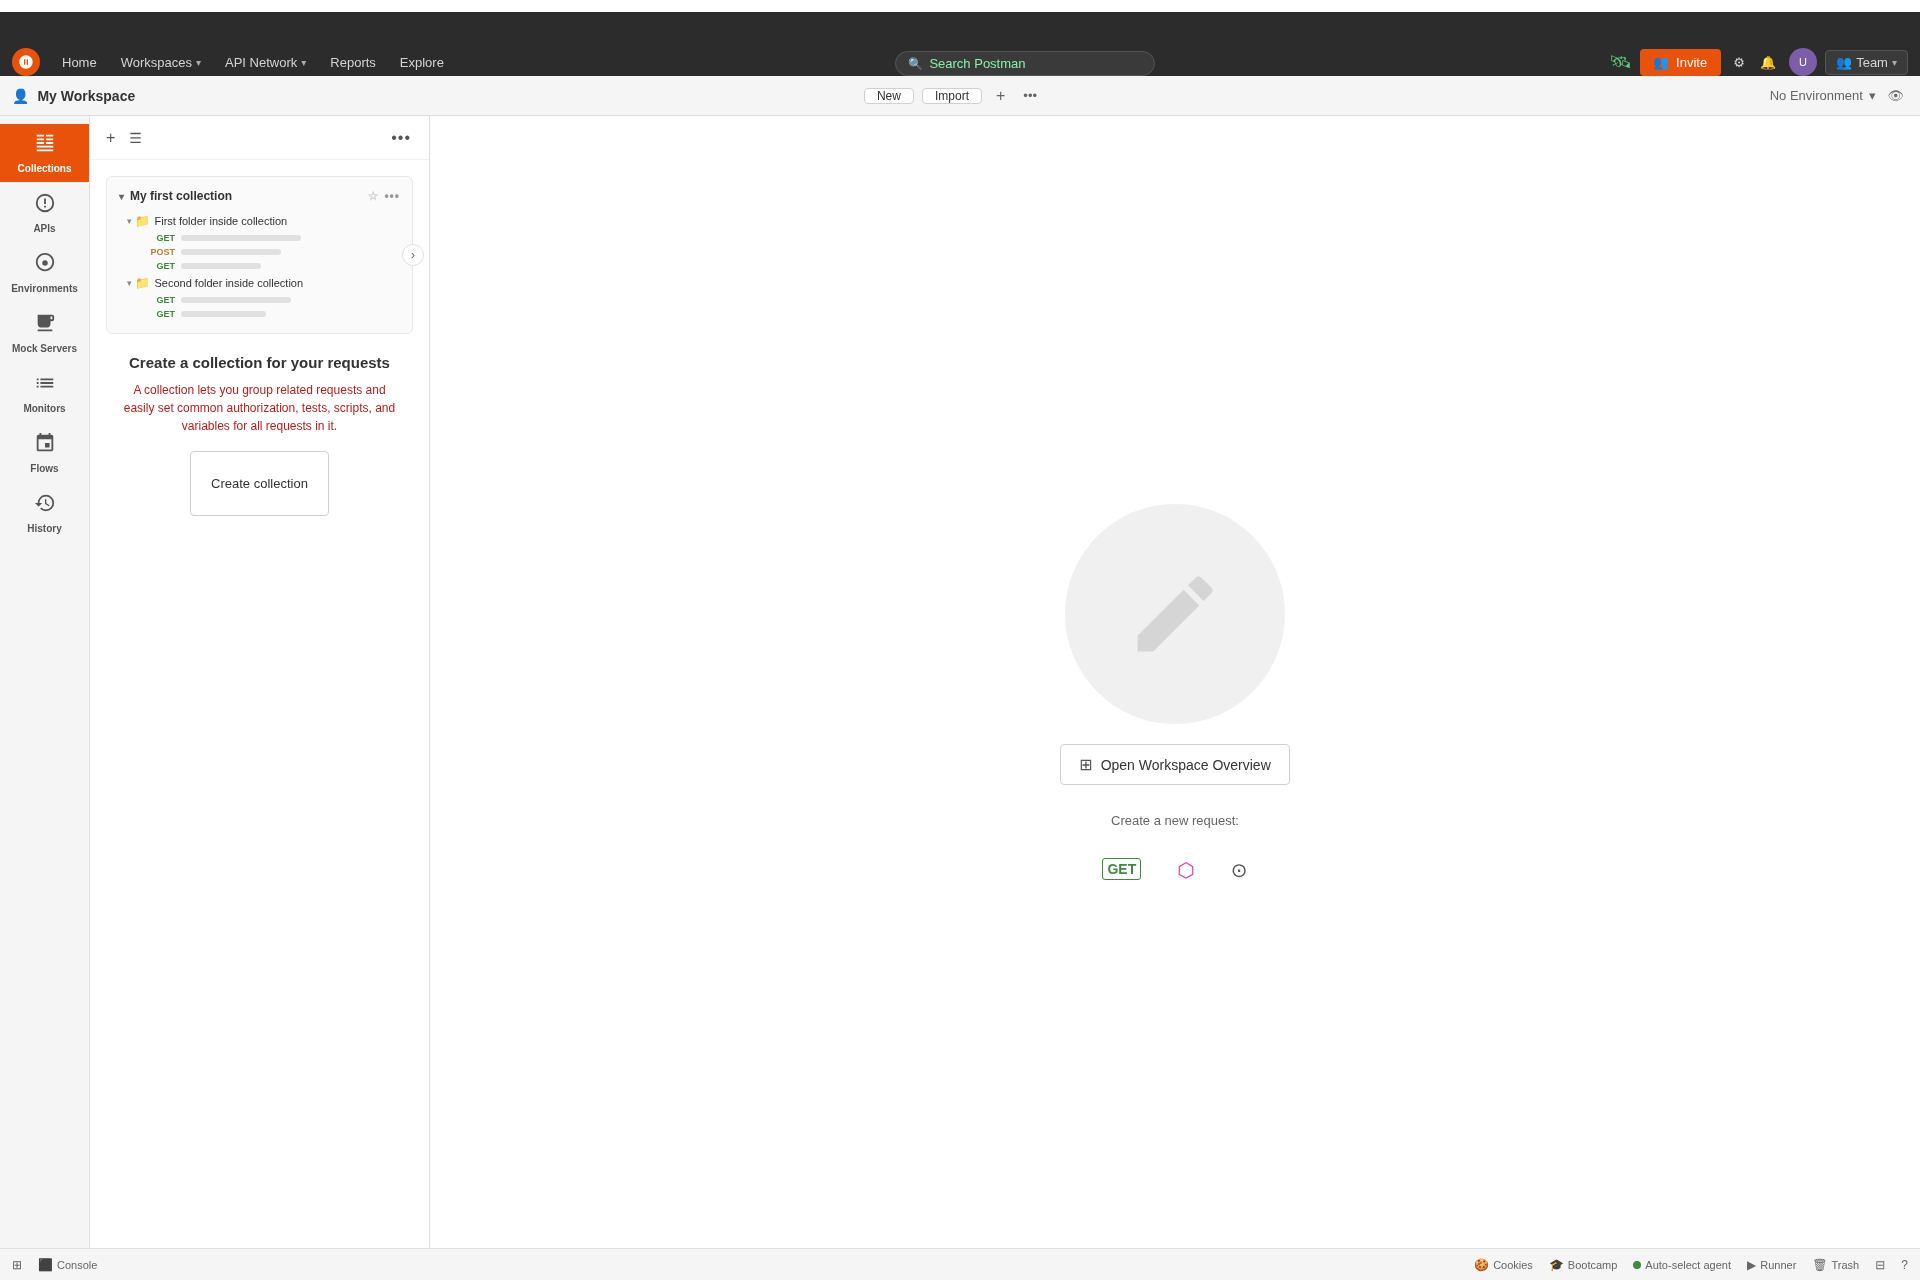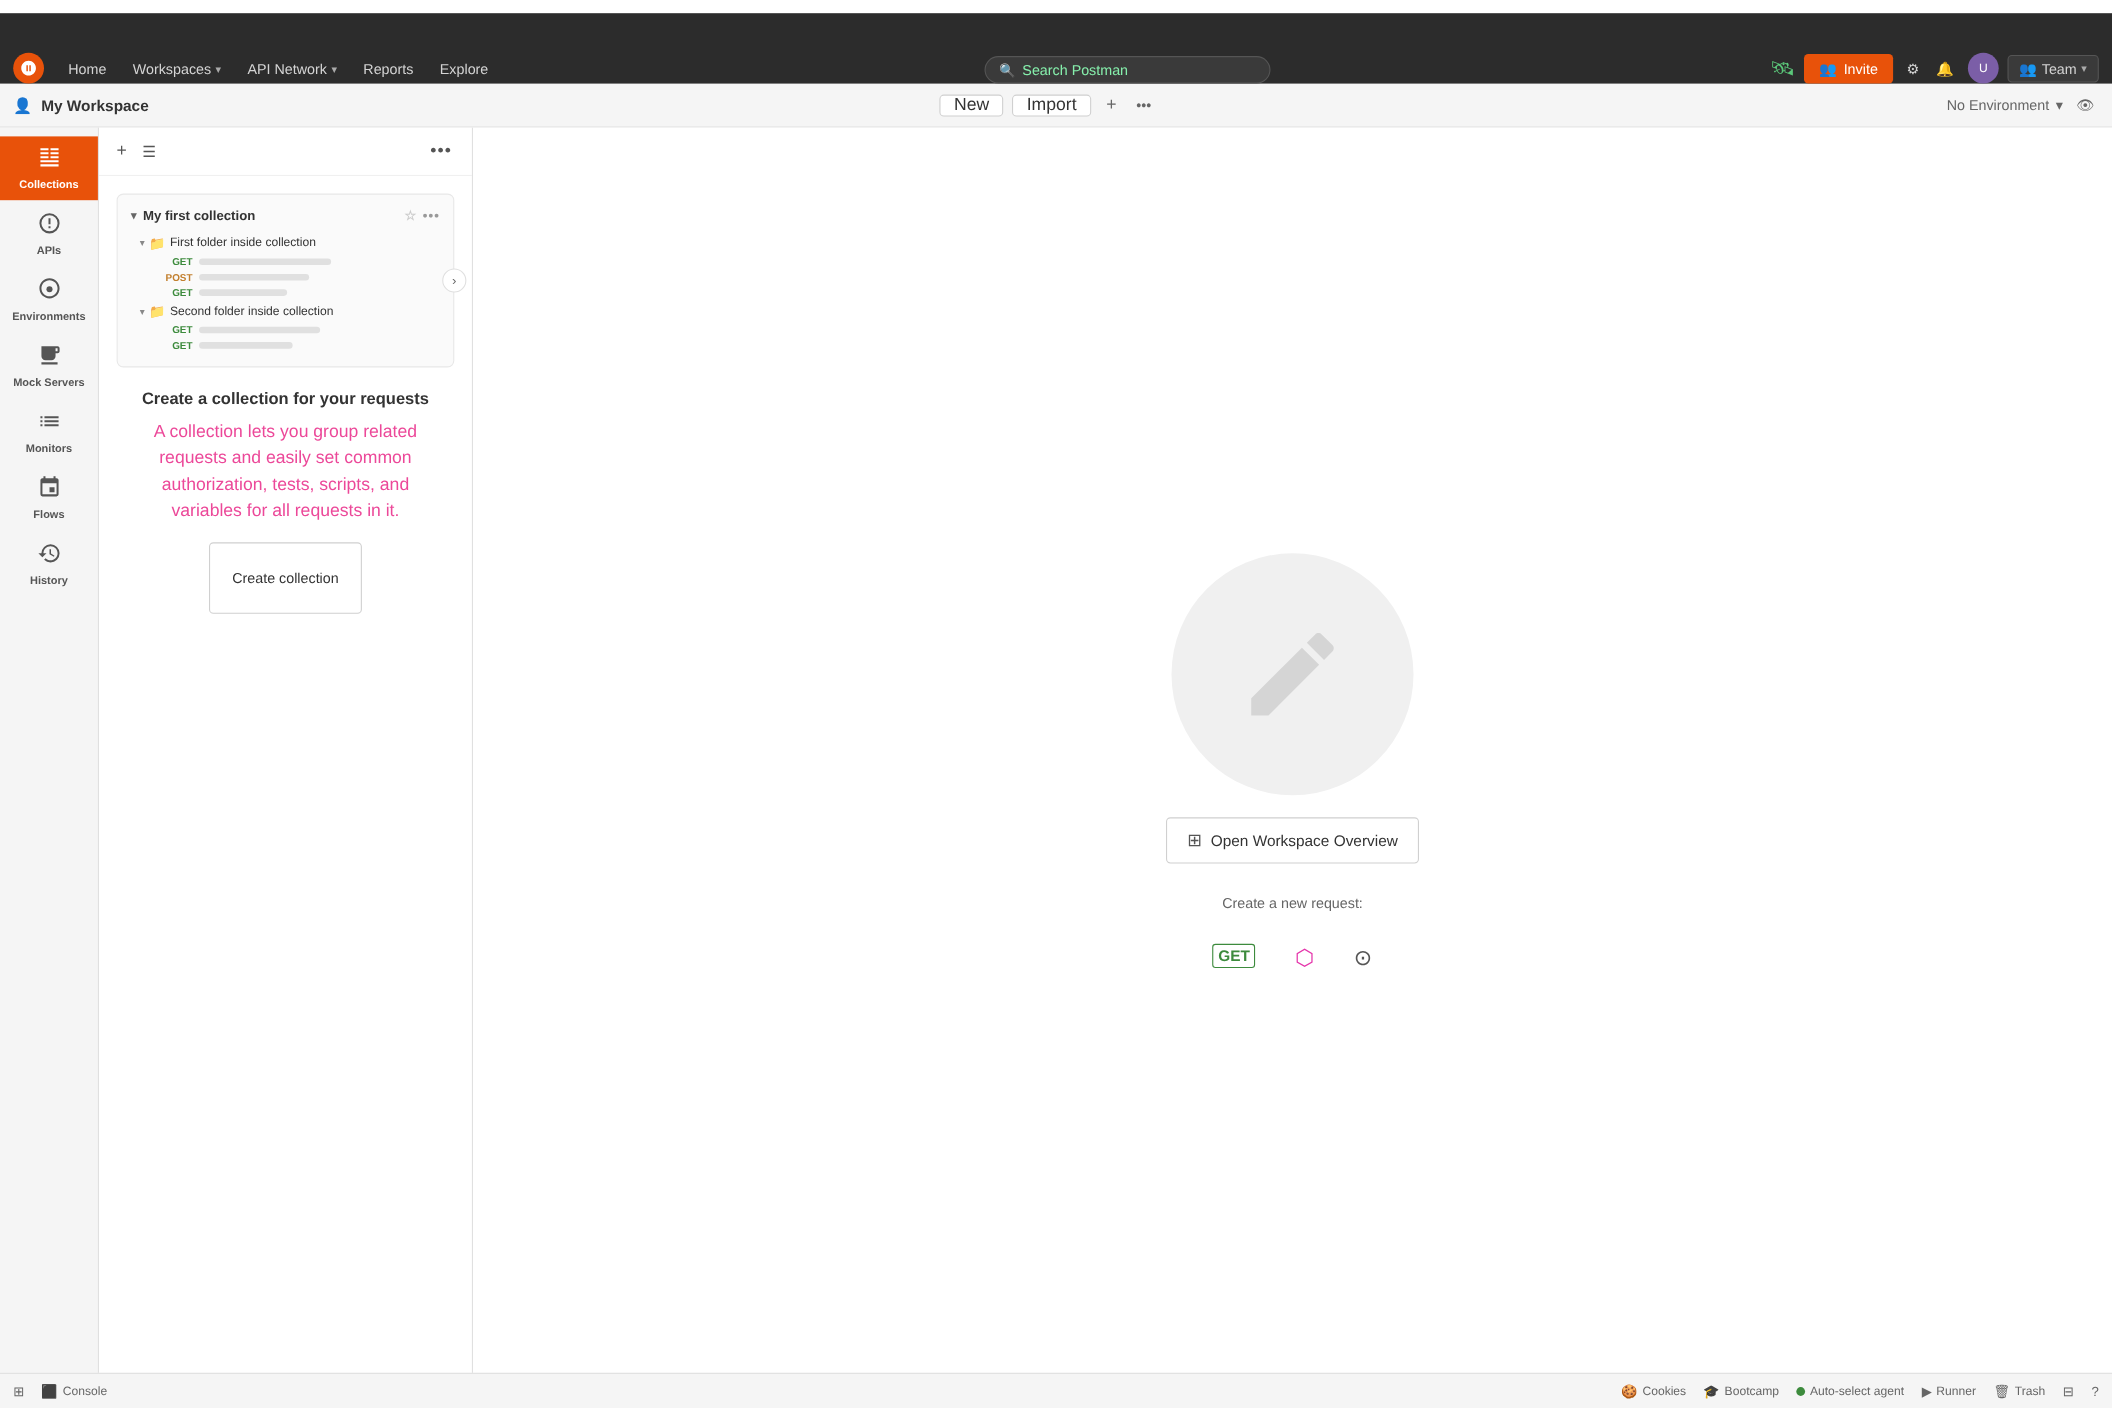--- a/index.html
+++ b/index.html
@@ -31,21 +31,21 @@
     .nav-satellite { color: #5bc87a; font-size: 18px; cursor: pointer; }
 
     
     .workspace-bar {
       display: flex; align-items: center; height: 40px;
       background: #f5f5f5; border-bottom: 1px solid #e0e0e0;
       padding: 0 12px; gap: 8px;
     }
     .workspace-icon { color: #666; font-size: 14px; }
     .workspace-name { font-size: 14px; font-weight: 600; color: #333; margin-right: auto; }
-    .ws-btn { background: #fff; border: 1px solid #d0d0d0; border-radius: 4px; padding: 0 12px; font-size: 16px; cursor: pointer; color: #333; }
+    .ws-btn { background: #fff; border: 1px solid #d0d0d0; border-radius: 4px; padding: 0 12px; font-size: 12px; cursor: pointer; color: #333; }
     .ws-btn-new { background: #fff; border: 1px solid #d0d0d0; }
     .ws-more { color: #666; cursor: pointer; padding: 4px; border-radius: 4px; }
     .ws-add { color: #666; cursor: pointer; padding: 4px 6px; border-radius: 4px; font-size: 16px; }
     .env-select { margin-left: auto; display: flex; align-items: center; gap: 6px; color: #666; font-size: 13px; cursor: pointer; }
     .eye-btn { color: #666; cursor: pointer; padding: 4px; border-radius: 4px; }
 
     
     .app-body { display: flex; height: calc(1280px - 48px - 40px - 32px); }
 
     
@@ -99,21 +99,21 @@
     .folder-name { font-size: 11px; color: #333; }
     .request-row { display: flex; align-items: center; gap: 6px; padding: 2px 0 2px 28px; }
     .method-badge { font-size: 9px; font-weight: 700; width: 28px; text-align: right; flex-shrink: 0; }
     .method-get { color: #3d8b3d; }
     .method-post { color: #c27f2e; }
     .req-line { height: 6px; background: #e0e0e0; border-radius: 3px; }
 
     
     .create-section { padding: 0 16px 16px; text-align: center; }
     .create-title { font-size: 15px; font-weight: 600; color: #333; margin-bottom: 10px; }
-    .create-desc { font-size: 16px; color: #ec4899; line-height: 1.5; margin-bottom: 16px; }
+    .create-desc { font-size: 12px; color: #b91c1c; line-height: 1.5; margin-bottom: 16px; }
     .btn-create-coll {
       border: 1px solid #d0d0d0; background: #fff; border-radius: 4px;
       padding: 24px 20px; font-size: 13px; cursor: pointer; color: #333;
       display: inline-block;
     }
 
     
     .main-content {
       flex: 1; background: #fff; display: flex; flex-direction: column;
       align-items: center; justify-content: center; position: relative;

